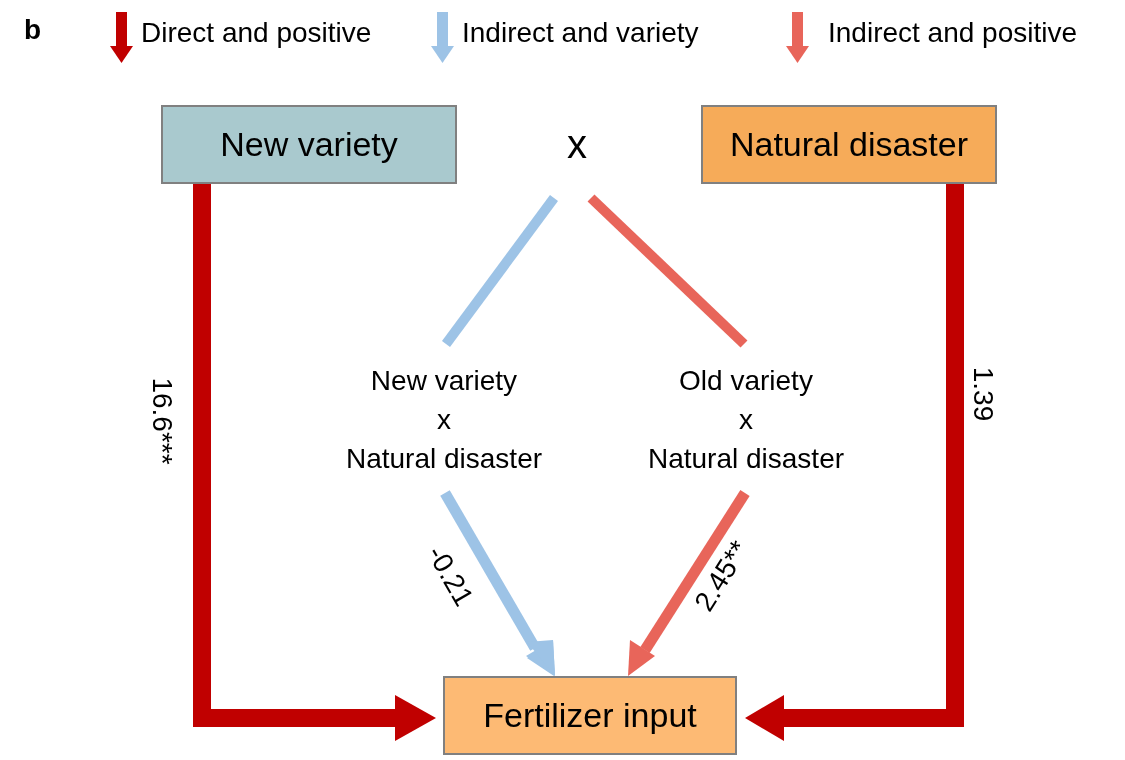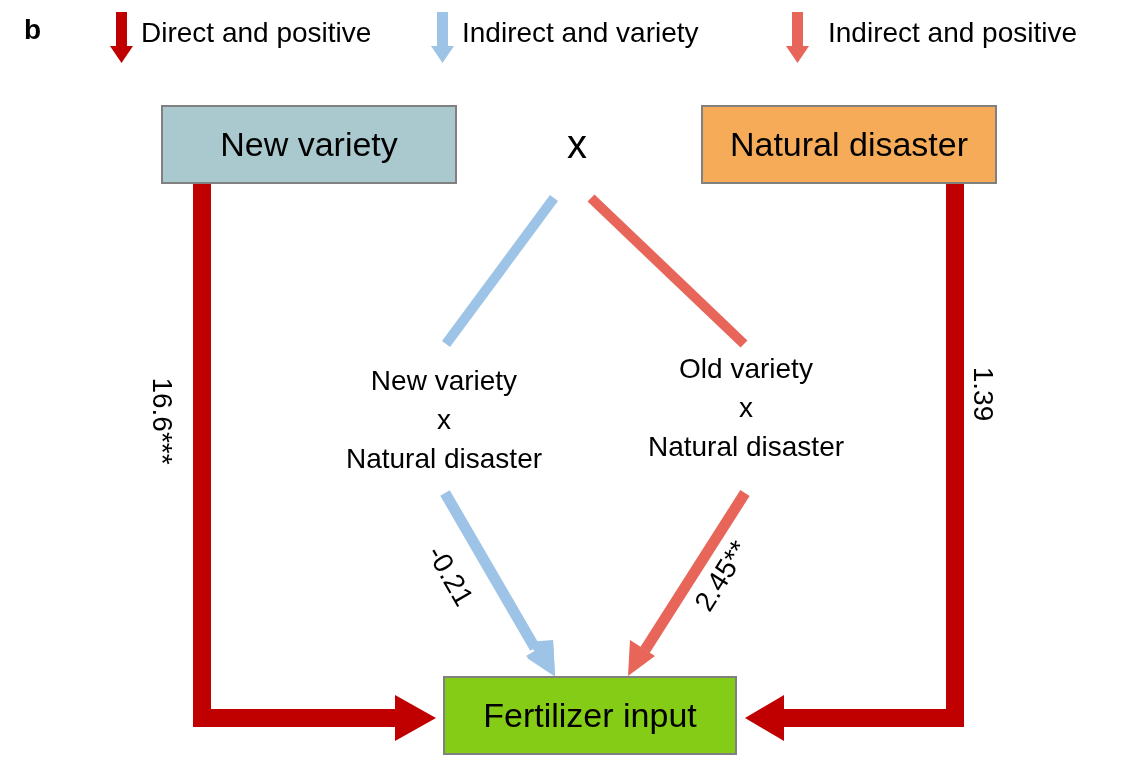--- a/index.html
+++ b/index.html
@@ -72,27 +72,27 @@
 <div class="box" style="left:701px; top:105px; width:296px; height:79px; background:#f6ab59;">
   <span>Natural disaster</span>
 </div>
 
 <div class="mid-label" style="left:318px; top:361px; width:252px;">
   <div>New variety</div>
   <div>x</div>
   <div>Natural disaster</div>
 </div>
 
-<div class="mid-label" style="left:620px; top:349px; width:252px;">
+<div class="mid-label" style="left:620px; top:361px; width:252px;">
   <div>Old variety</div>
   <div>x</div>
   <div>Natural disaster</div>
 </div>
 
-<div class="box" style="left:443px; top:676px; width:294px; height:79px; background:#84cc16;">
+<div class="box" style="left:443px; top:676px; width:294px; height:79px; background:#fdba74;">
   <span>Fertilizer input</span>
 </div>
 
 <div class="rot" style="left:112px; top:405px; width:100px; text-align:center; transform: rotate(90deg);">16.6***</div>
 
 <div class="rot" style="left:943px; top:378px; width:80px; text-align:center; transform: rotate(90deg);">1.39</div>
 
 <div class="rot" style="left:410px; top:560px; width:80px; text-align:center; transform: rotate(60deg);">-0.21</div>
 
 <div class="rot" style="left:672px; top:560px; width:100px; text-align:center; transform: rotate(-58deg);">2.45**</div>

